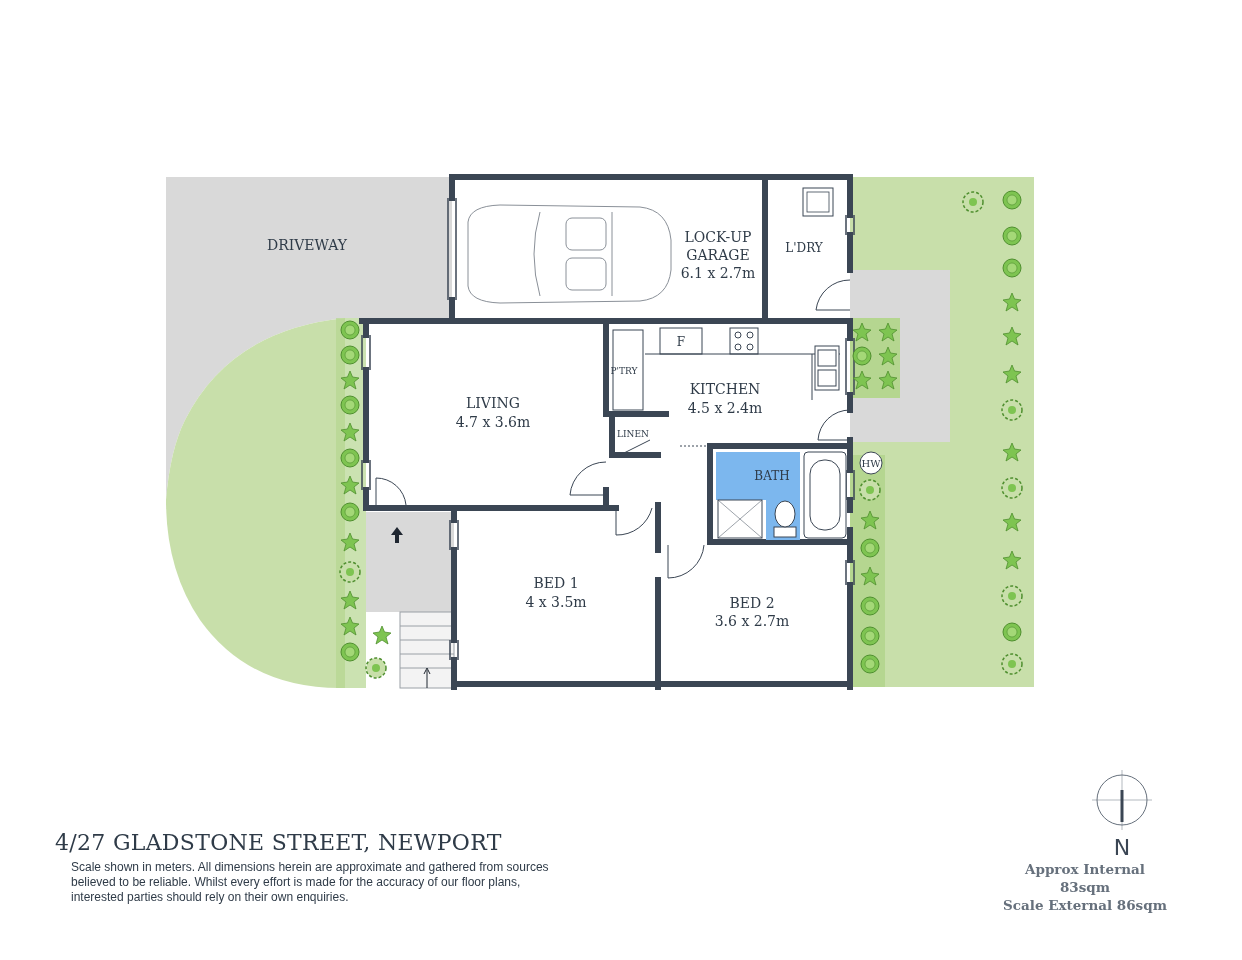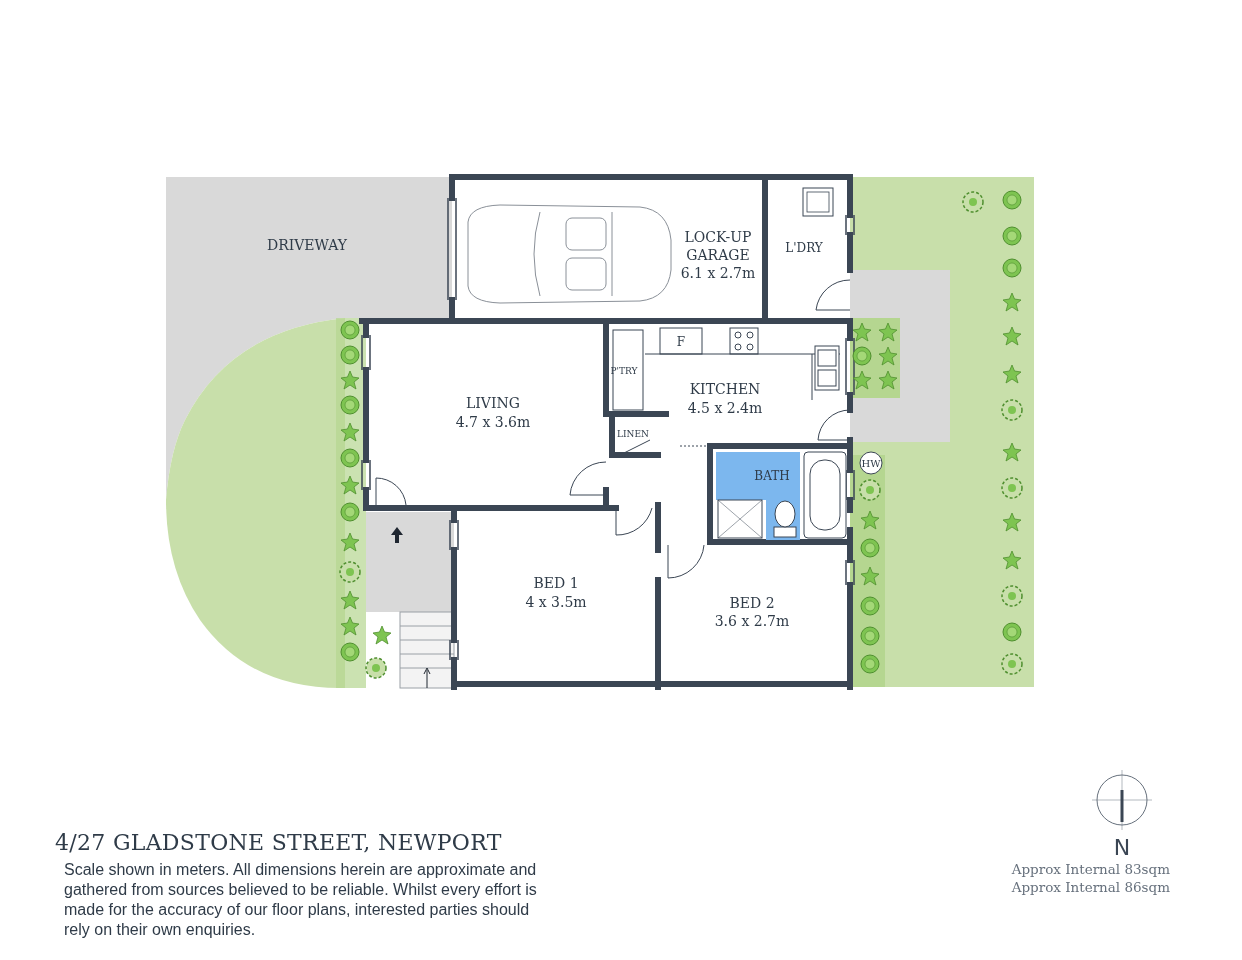--- a/index.html
+++ b/index.html
@@ -3,22 +3,22 @@
 <meta charset="utf-8">
 <style>
   html, body { margin:0; padding:0; background:#ffffff; }
   body { width:1242px; height:960px; position:relative; overflow:hidden;
          font-family:"DejaVu Serif", serif; color:#3c4654; }
   svg.plan { position:absolute; left:0; top:0; }
   .room-label { font-family:"DejaVu Serif", serif; font-size:14px; fill:#2f3b48; text-anchor:middle; }
   .small-label { font-family:"DejaVu Serif", serif; font-size:10px; fill:#2f3b48; text-anchor:middle; }
   .ext-label { font-family:"DejaVu Serif", serif; font-size:14px; fill:#2f3b48; text-anchor:middle; }
   .title { position:absolute; left:55px; top:830px; font-size:22px; color:#2f3b48; letter-spacing:0.3px; }
-  .disclaimer { position:absolute; left:64px; top:860px; width:480px; font-family:"Liberation Sans", sans-serif; font-size:16px; line-height:20px; color:#2f3b48; }
-  .areas { position:absolute; left:1000px; top:860px; width:170px; text-align:right; font-size:13.5px; color:#66707c; line-height:18px; }
+  .disclaimer { position:absolute; left:71px; top:860px; width:480px; font-family:"Liberation Sans", sans-serif; font-size:12px; line-height:15px; color:#2f3b48; }
+  .areas { position:absolute; left:1000px; top:860px; width:170px; text-align:center; font-size:13.5px; color:#66707c; line-height:18px;font-weight:bold; }
 </style>
 </head>
 <body>
 
 <svg class="plan" width="1242" height="960" viewBox="0 0 1242 960">
   <defs>
     <g id="shrub">
       <circle r="9" fill="#7ec451" stroke="#4f8f2f" stroke-width="1"></circle>
       <circle r="5" fill="#a4d877" stroke="#4f8f2f" stroke-width="0.6"></circle>
     </g>
@@ -259,14 +259,14 @@
     <line x1="1092" y1="800" x2="1152" y2="800" stroke-width="0.5"></line>
     <line x1="1122" y1="790" x2="1122" y2="822" stroke="#3b4654" stroke-width="3"></line>
     <text x="1122" y="855" style="font-family:'DejaVu Sans',sans-serif;font-size:22px;text-anchor:middle" fill="#3b4654" stroke="none">N</text>
   </g>
 </svg>
 
 <div class="title">4/27 GLADSTONE STREET, NEWPORT</div>
 <div class="disclaimer">Scale shown in meters. All dimensions herein are approximate and gathered from sources believed to be  reliable. Whilst every effort is made for the accuracy of our floor plans, interested parties should rely on their own enquiries.</div>
 <div class="areas">
   <div>Approx Internal 83sqm</div>
-  <div>Approx Internal 86sqm</div>
+  <div>Scale External 86sqm</div>
 </div>
 
 </body></html>

